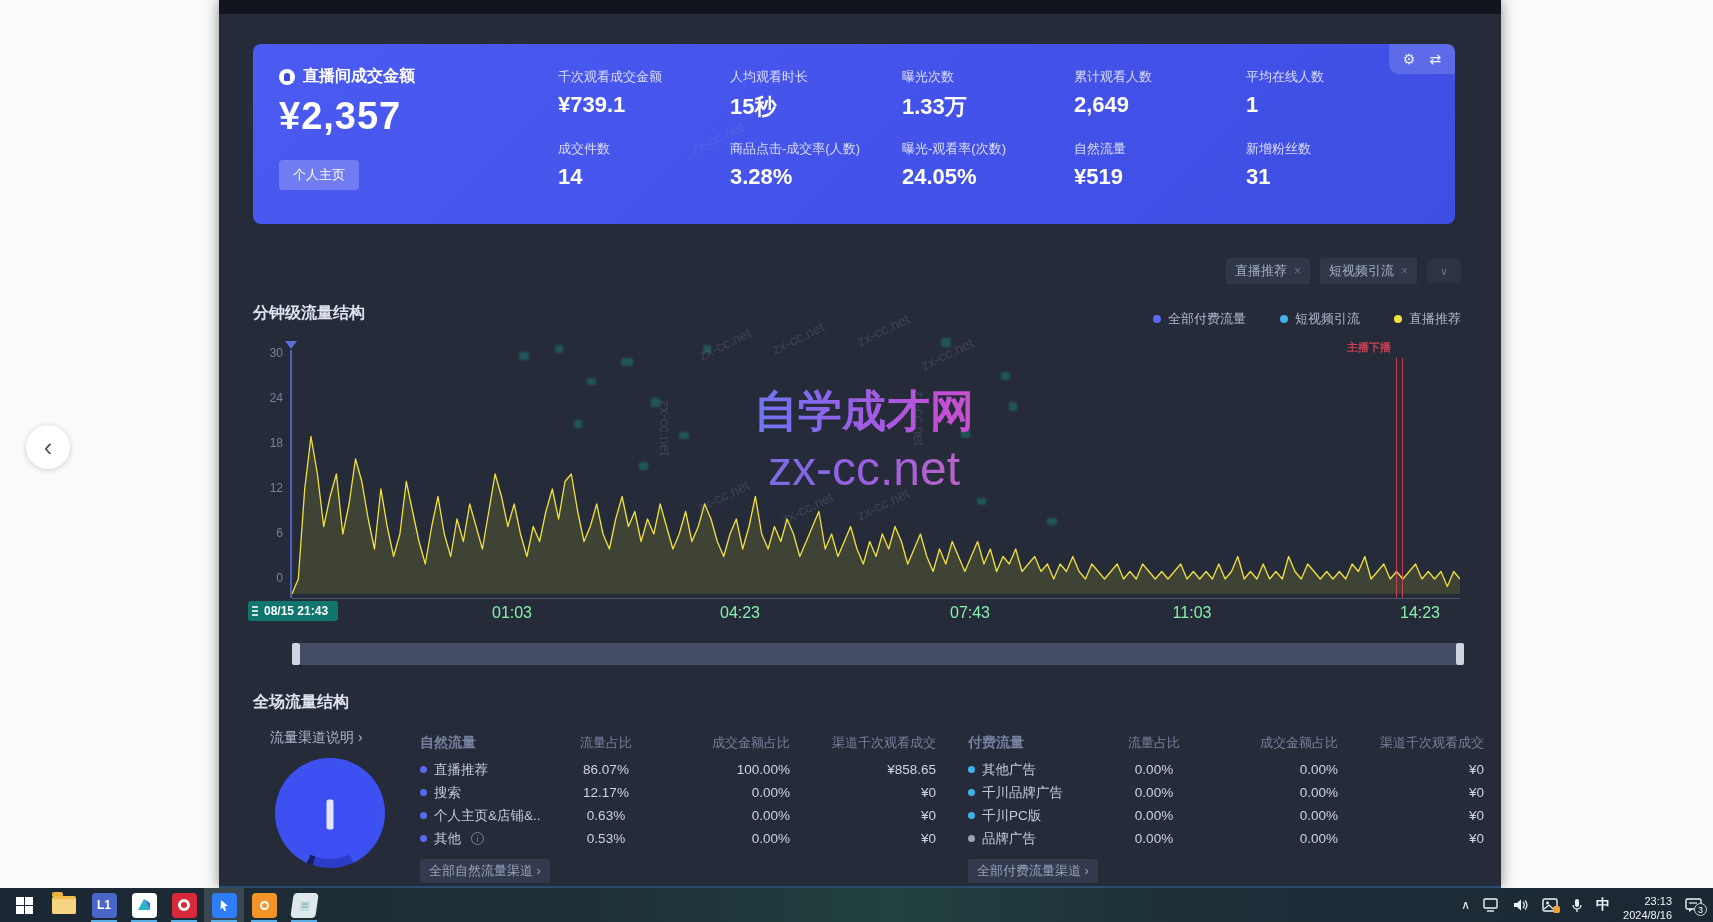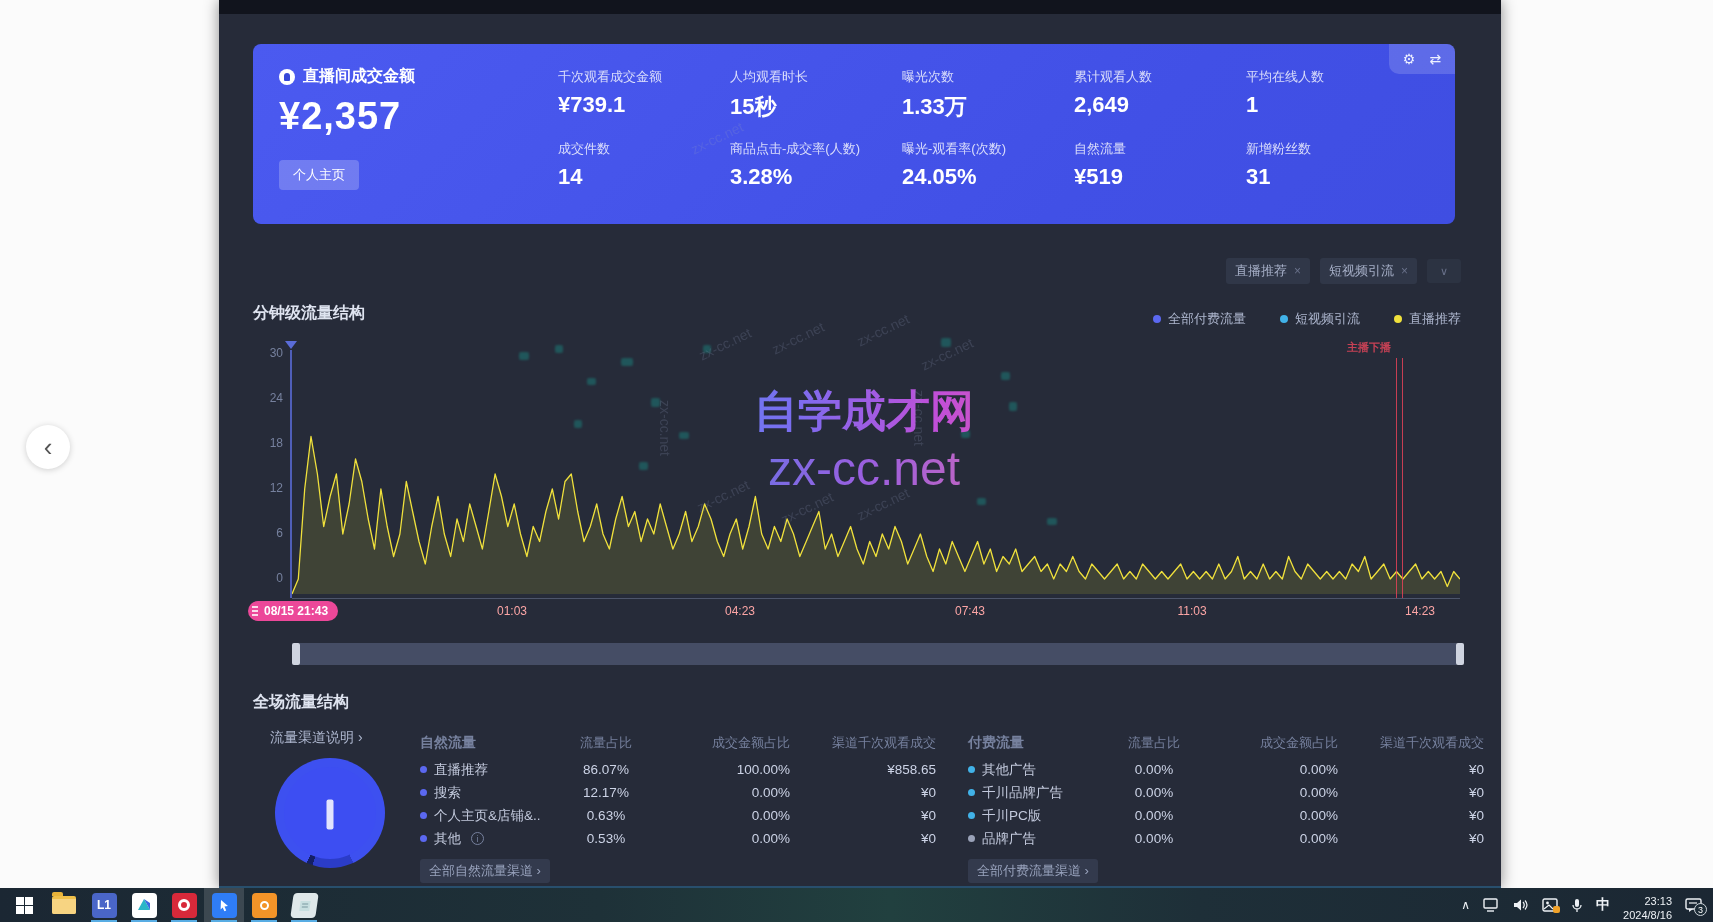--- a/index.html
+++ b/index.html
@@ -52,23 +52,23 @@
   .sec-title { position:absolute; left:34px; font-size:16px; font-weight:bold; color:#dfe4f0; }
   .legend { position:absolute; right:40px; top:310px; display:flex; gap:34px; }
   .leg-item { display:flex; align-items:center; gap:7px; font-size:13px; color:#aeb7cf; }
   .leg-dot { width:8px; height:8px; border-radius:50%; }
   .plot { position:absolute; left:73px; top:352px; width:1168px; height:246px; }
   .ytick { position:absolute; width:38px; text-align:right; font-size:12px; color:#76819e; left:26px; }
   .xaxis-line { position:absolute; left:73px; top:598px; width:1168px; height:1px; background:#6d7894; opacity:.55; }
   .axis-marker { position:absolute; left:71px; top:350px; width:2px; height:248px; background:#5a6cd8; opacity:.8; }
   .axis-marker-tri { position:absolute; left:66px; top:341px; width:0; height:0;
     border-left:6px solid transparent; border-right:6px solid transparent; border-top:8px solid #5a6cd8; }
-  .xtick { position:absolute; top:604px; font-size:12px; color:#fca5a5; transform:translateX(-50%); }
-  .xtick-first { position:absolute; left:29px; top:601px; background:#ec4899; color:#fff; font-size:12px;
-    font-weight:bold; padding:3px 10px 3px 16px; border-radius:10px; }
+  .xtick { position:absolute; top:604px; font-size:16px; color:#86efac; transform:translateX(-50%); }
+  .xtick-first { position:absolute; left:29px; top:601px; background:#0f766e; color:#fff; font-size:12px;
+    font-weight:bold; padding:3px 10px 3px 16px; border-radius:3px; }
   .xtick-first::before { content:""; position:absolute; left:4px; top:5px; bottom:5px; width:6px;
     background:repeating-linear-gradient(to bottom,rgba(255,255,255,.8) 0 2px,transparent 2px 4px); }
   .red-line { position:absolute; top:358px; width:1px; height:240px; background:rgba(228,66,88,.85); }
   .red-note { position:absolute; left:1128px; top:340px; color:#e2455a; font-size:11px; font-weight:bold;
     filter:blur(.7px); opacity:.85; }
   .speck { position:absolute; background:rgba(23,158,148,.38); border-radius:2px; filter:blur(1px); }
 
   
   .wm-big { position:absolute; left:430px; top:382px; width:430px; text-align:center; pointer-events:none; }
   .wm-title { font-size:44px; font-weight:bold;

